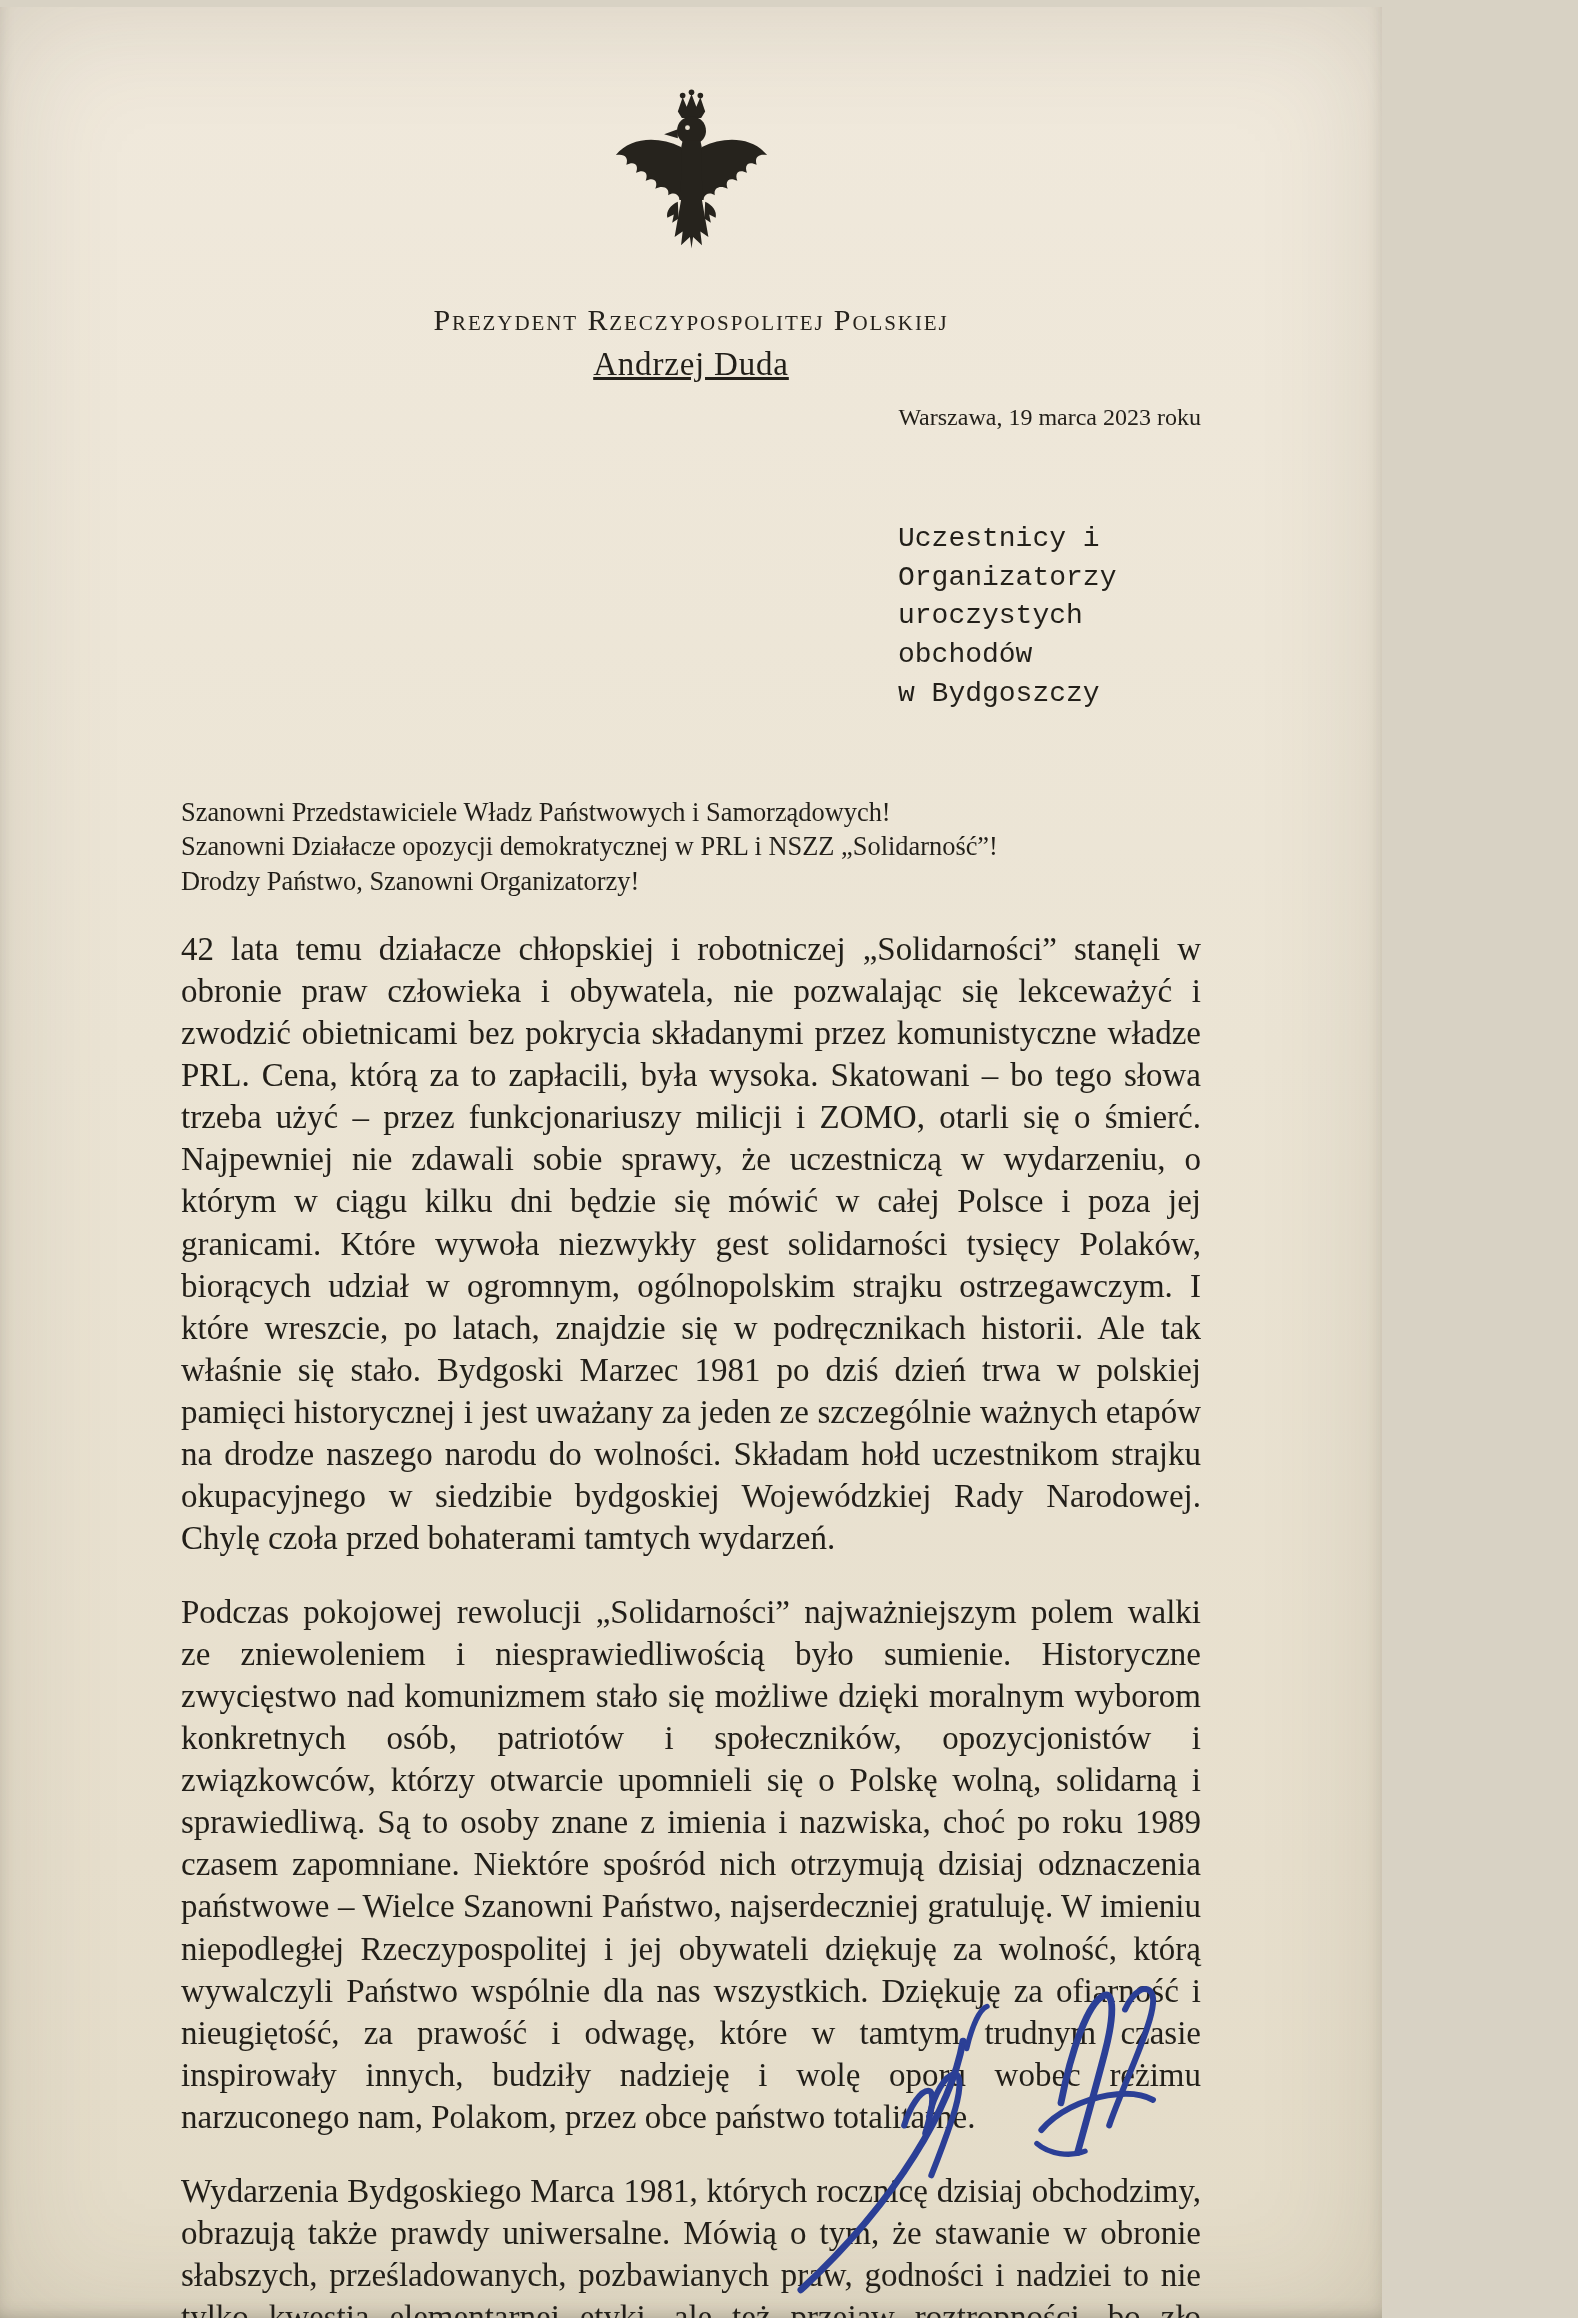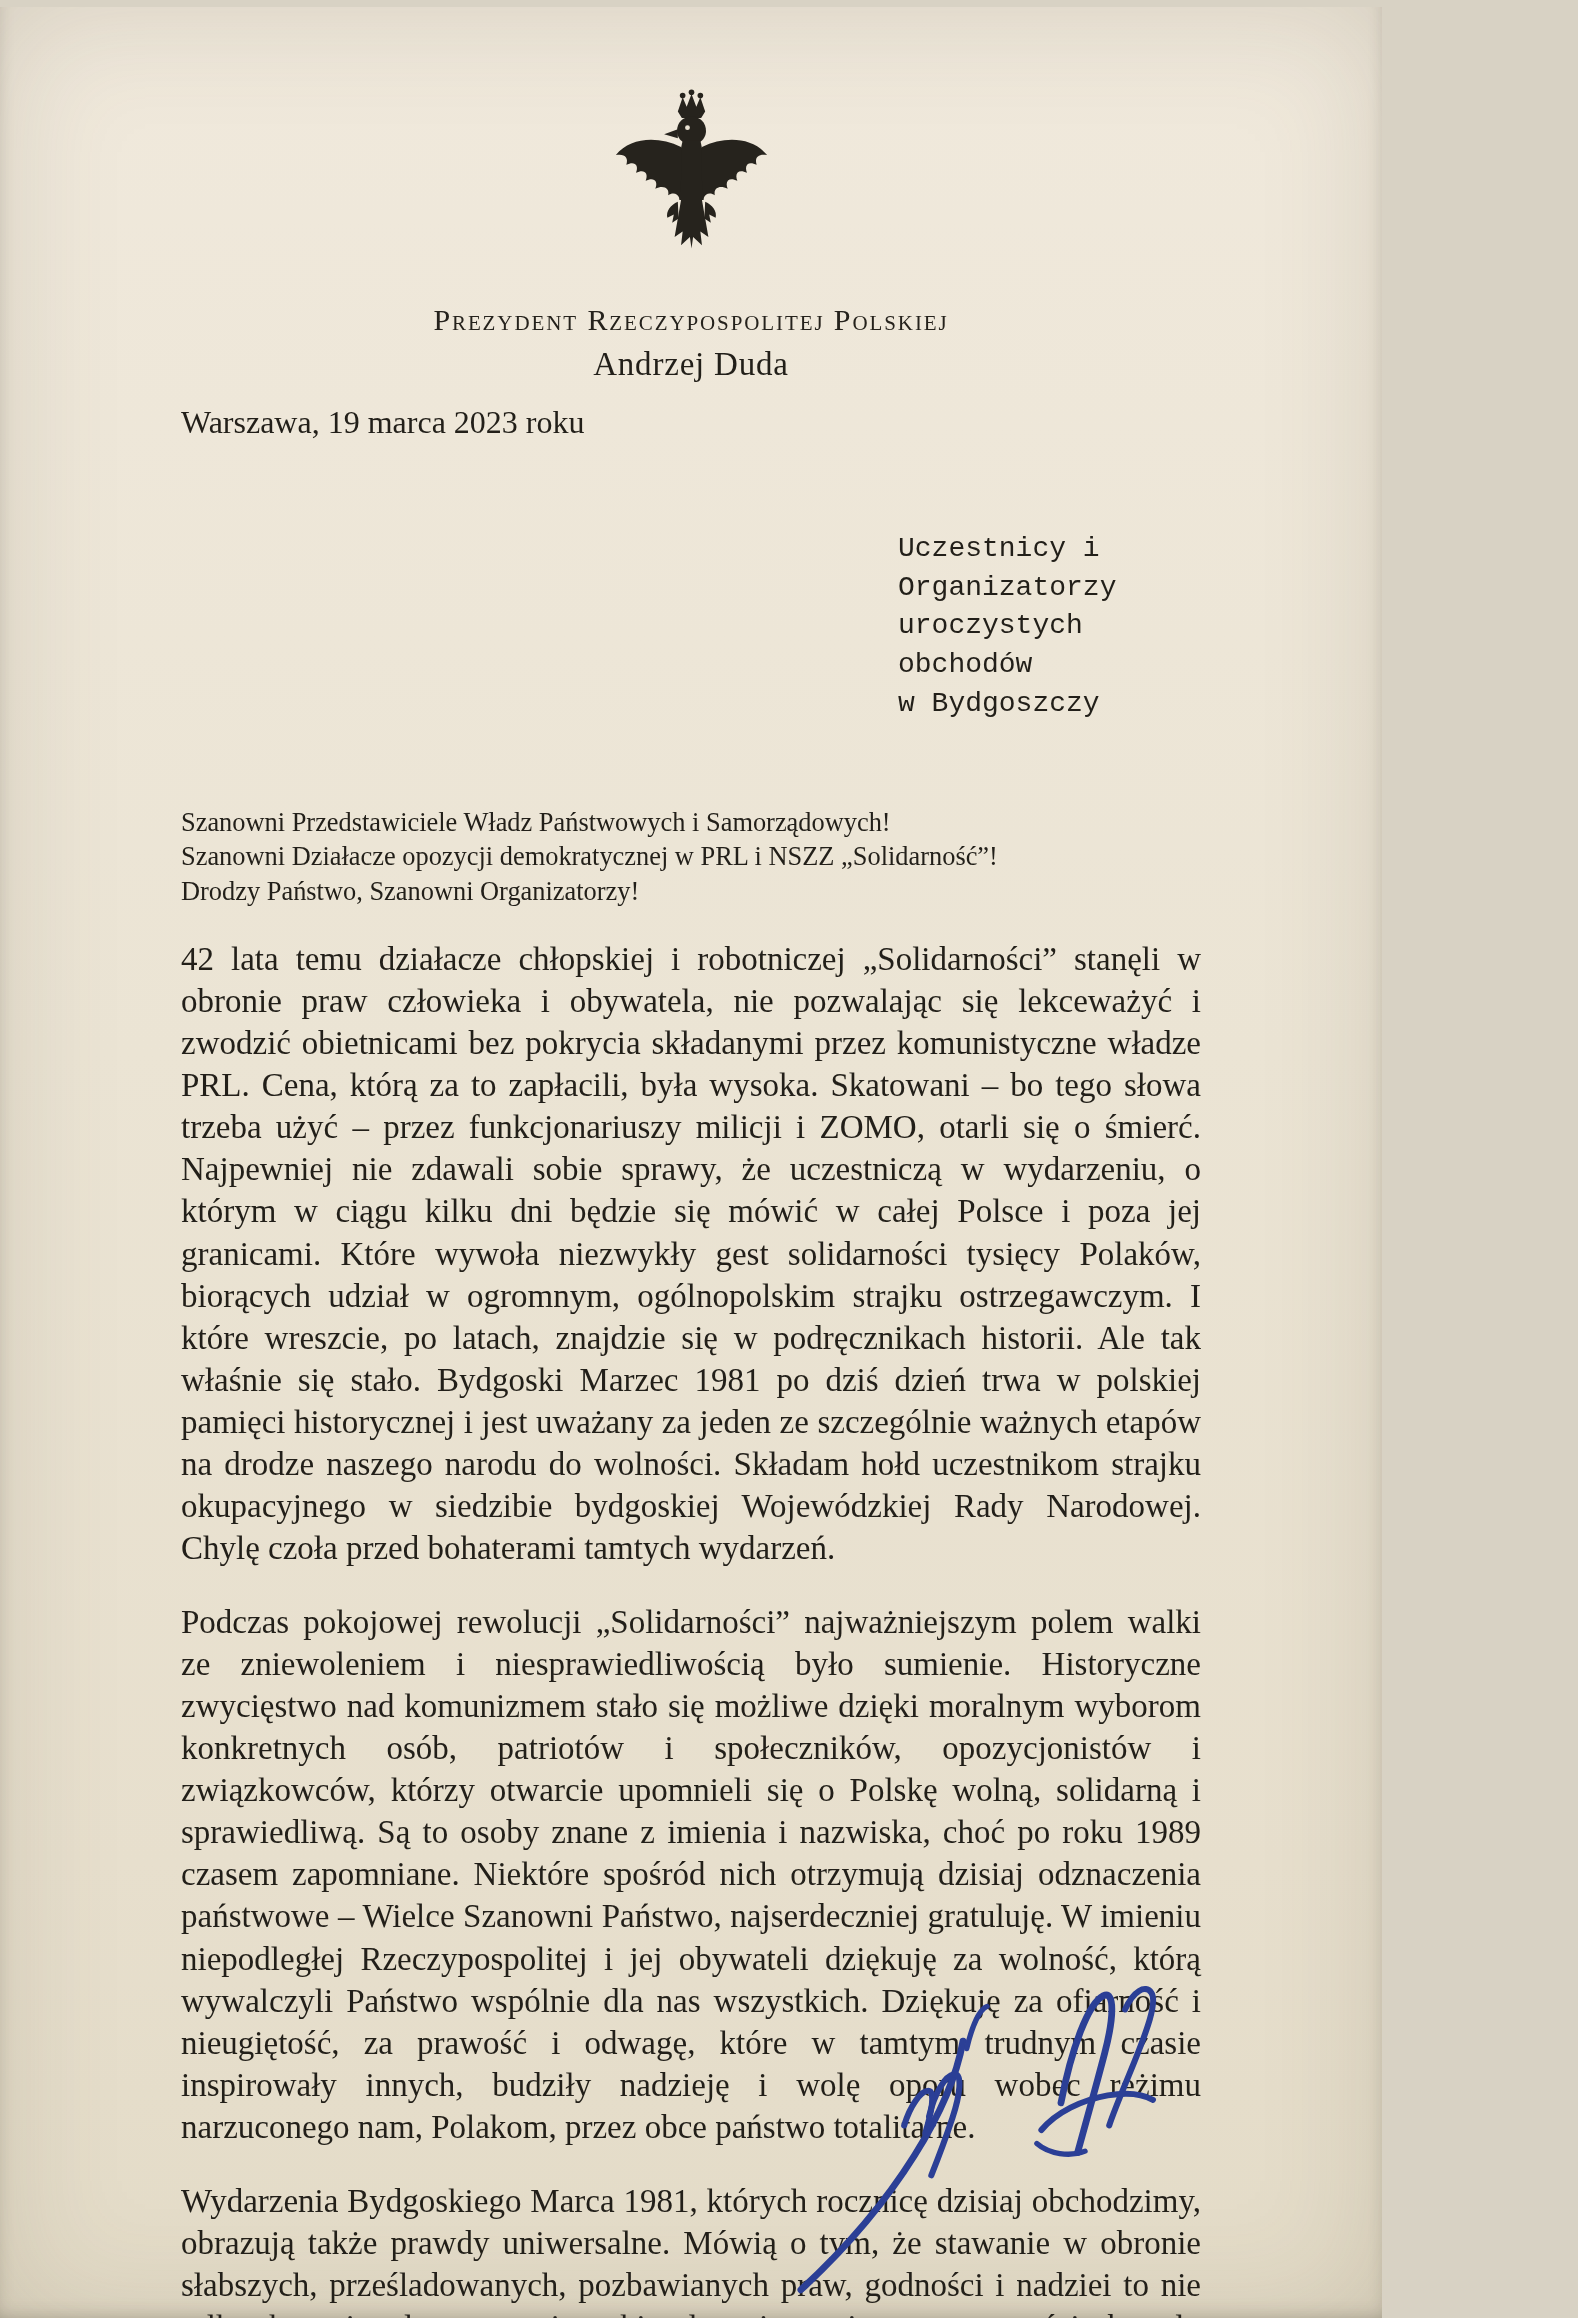--- a/index.html
+++ b/index.html
@@ -30,24 +30,26 @@
     font-size: 30px;
     font-variant: small-caps;
     letter-spacing: 1.9px;
     color: #25221c;
   }
   .president-name {
     margin-top: 9px;
     font-size: 33px;
     letter-spacing: 0.8px;
     text-align: center;
+    text-decoration: underline;
   }
   .dateline {
     margin-top: 21px;
-    font-size: 32px;
+    text-align: right;
+    font-size: 24px;
   }
   .addressee {
     margin-top: 89px;
     margin-left: 717px;
     font-size: 28px;
     line-height: 1.38;
     font-family: Liberation Mono, monospace;
   }
   .salutations {
     margin-top: 82px;

